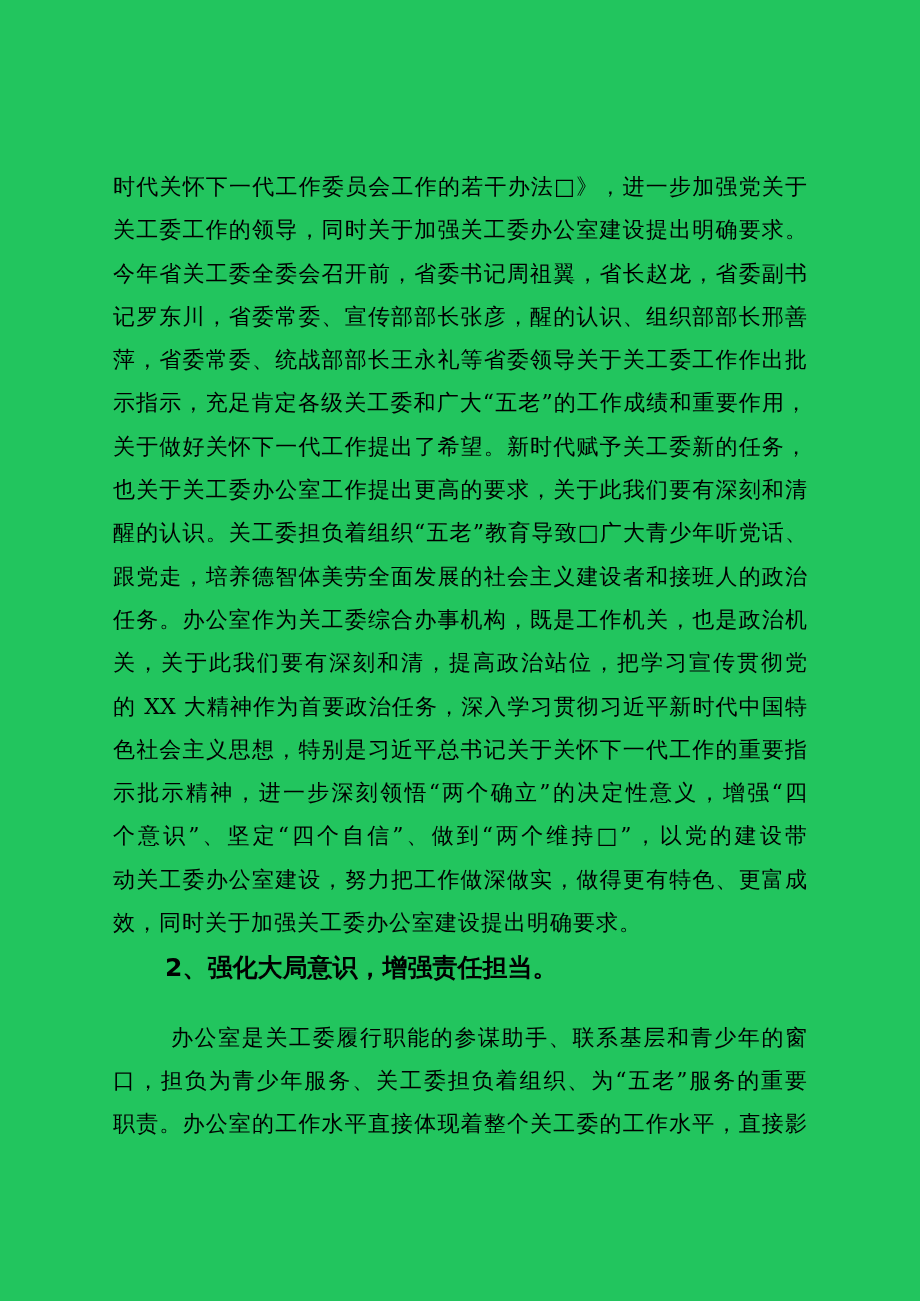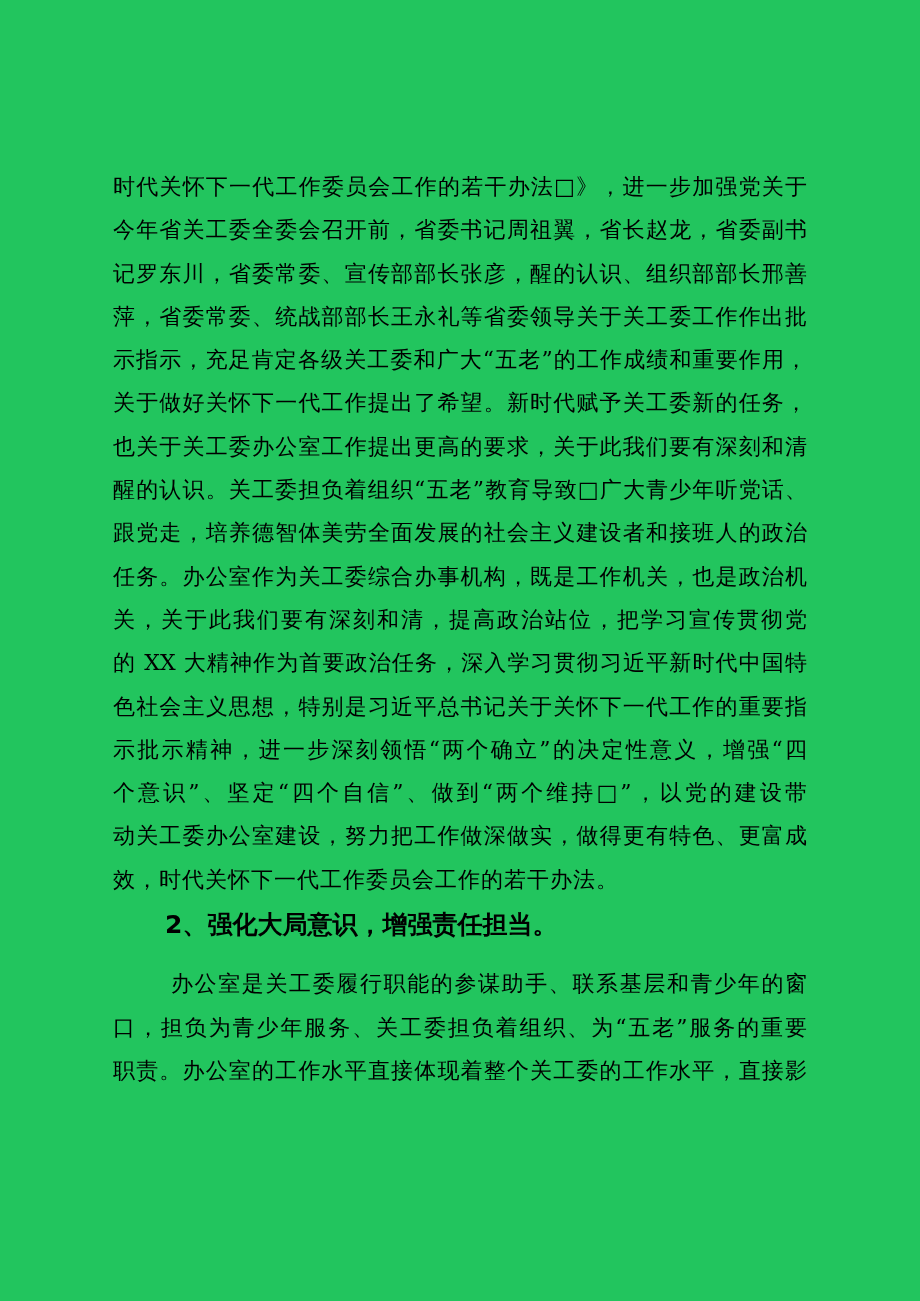--- a/index.html
+++ b/index.html
@@ -33,56 +33,57 @@
     white-space: nowrap;
   }
   .line.last {
     text-align-last: left;
     letter-spacing: 1px;
   }
   .line.indent {
     padding-left: 58px;
   }
   .heading {
-    margin: 2px 0 16px 0;
+    margin: 2px 0 26px 0;
     padding-left: 52px;
     font-family: "DejaVu Sans", "Liberation Sans", sans-serif;
     font-weight: bold;
     font-size: 25px;
     line-height: 43.3px;
     height: 43.3px;
     color: #000000;
     text-align: left;
     overflow: hidden;
   }
 </style>
 </head>
 <body>
 
 <div class="page">
   <div class="text-column">
 
     <div class="para">
       <div class="line">时代关怀下一代工作委员会工作的若干办法□》，进一步加强党关于</div>
+      <div class="line">关工委工作的领导，同时关于加强关工委办公室建设提出明确要求。</div>
       <div class="line">今年省关工委全委会召开前，省委书记周祖翼，省长赵龙，省委副书</div>
       <div class="line">记罗东川，省委常委、宣传部部长张彦，醒的认识、组织部部长邢善</div>
       <div class="line">萍，省委常委、统战部部长王永礼等省委领导关于关工委工作作出批</div>
       <div class="line">示指示，充足肯定各级关工委和广大“五老”的工作成绩和重要作用，</div>
       <div class="line">关于做好关怀下一代工作提出了希望。新时代赋予关工委新的任务，</div>
       <div class="line">也关于关工委办公室工作提出更高的要求，关于此我们要有深刻和清</div>
       <div class="line">醒的认识。关工委担负着组织“五老”教育导致□广大青少年听党话、</div>
       <div class="line">跟党走，培养德智体美劳全面发展的社会主义建设者和接班人的政治</div>
       <div class="line">任务。办公室作为关工委综合办事机构，既是工作机关，也是政治机</div>
       <div class="line">关，关于此我们要有深刻和清，提高政治站位，把学习宣传贯彻党</div>
       <div class="line">的 XX 大精神作为首要政治任务，深入学习贯彻习近平新时代中国特</div>
       <div class="line">色社会主义思想，特别是习近平总书记关于关怀下一代工作的重要指</div>
       <div class="line">示批示精神，进一步深刻领悟“两个确立”的决定性意义，增强“四</div>
       <div class="line">个意识”、坚定“四个自信”、做到“两个维持□”，以党的建设带</div>
       <div class="line">动关工委办公室建设，努力把工作做深做实，做得更有特色、更富成</div>
-      <div class="line last">效，时代关怀下一代工作委员会工作的若干办法。</div>
+      <div class="line last">效，同时关于加强关工委办公室建设提出明确要求。</div>
     </div>
 
     <h2 class="heading">2、强化大局意识，增强责任担当。</h2>
 
     <div class="para">
       <div class="line indent">办公室是关工委履行职能的参谋助手、联系基层和青少年的窗</div>
       <div class="line">口，担负为青少年服务、关工委担负着组织、为“五老”服务的重要</div>
       <div class="line">职责。办公室的工作水平直接体现着整个关工委的工作水平，直接影</div>
     </div>
 

